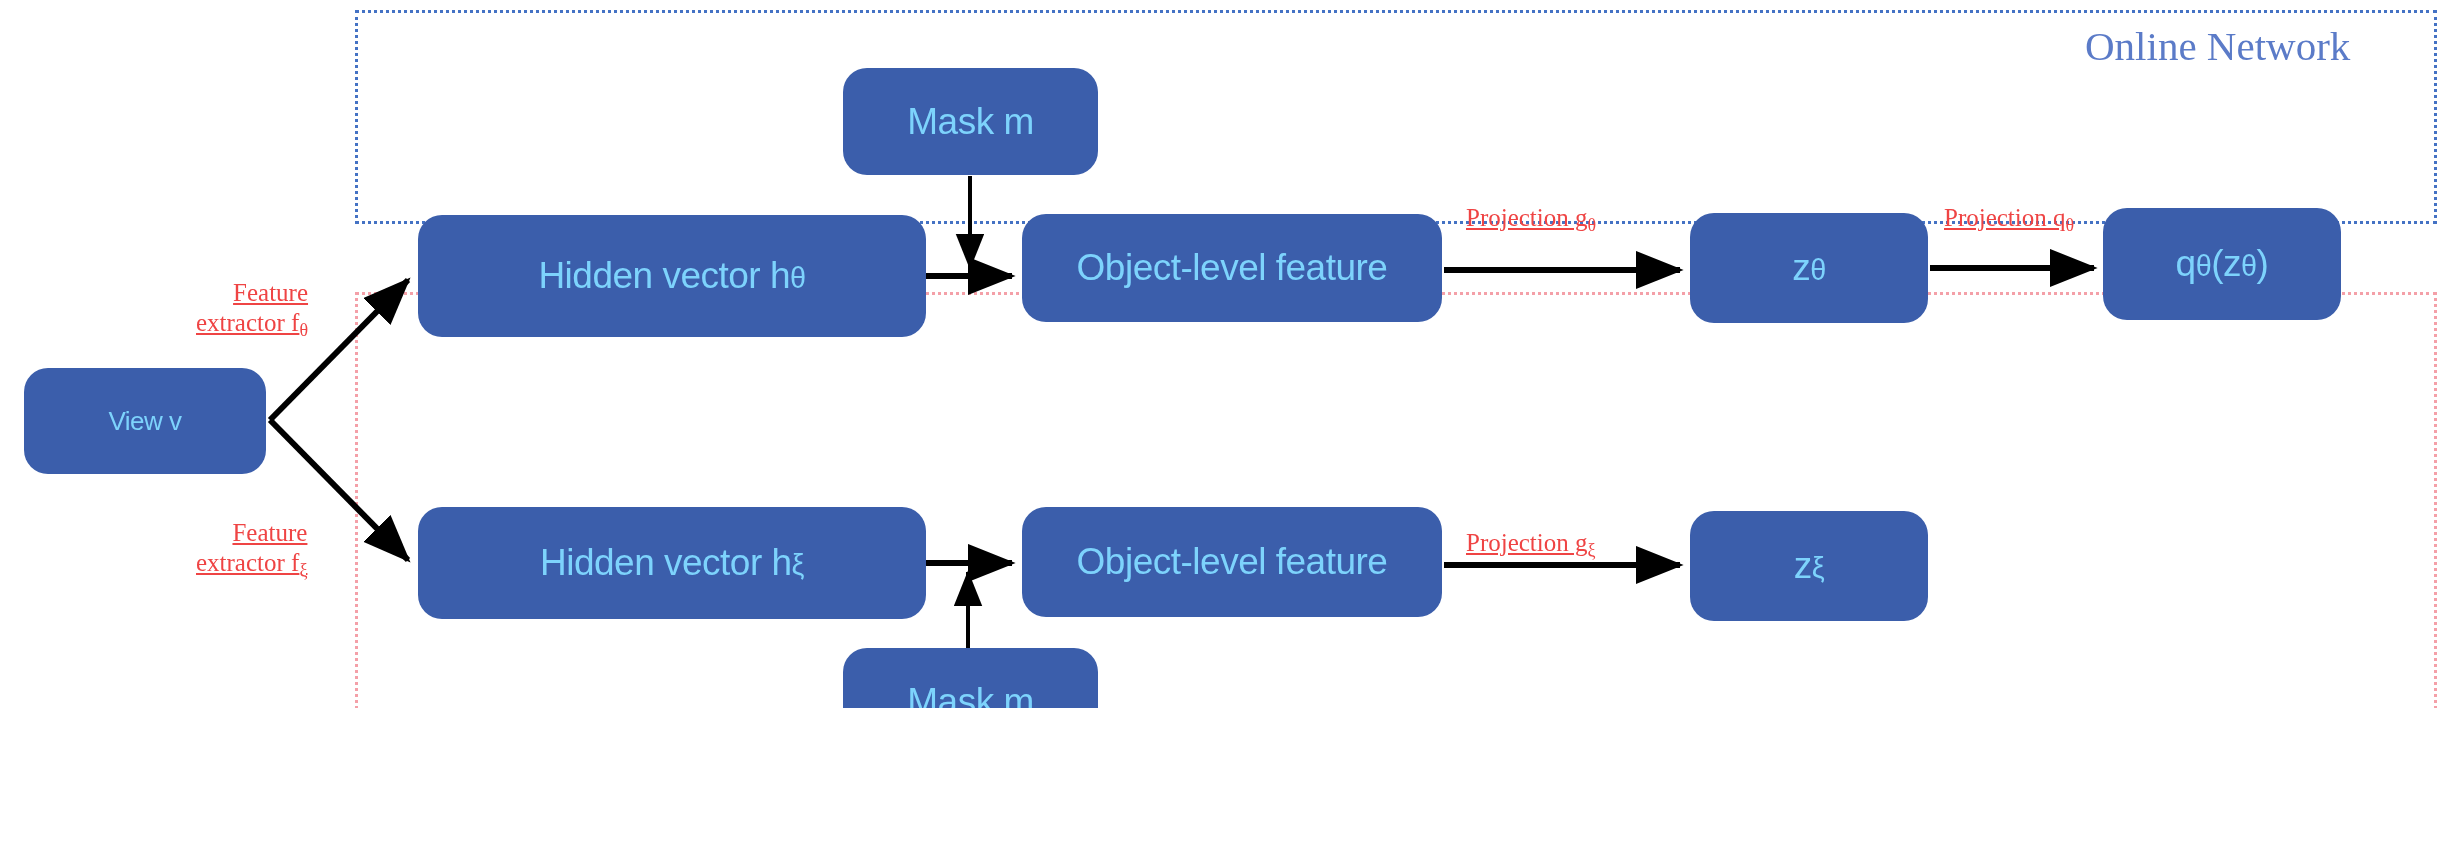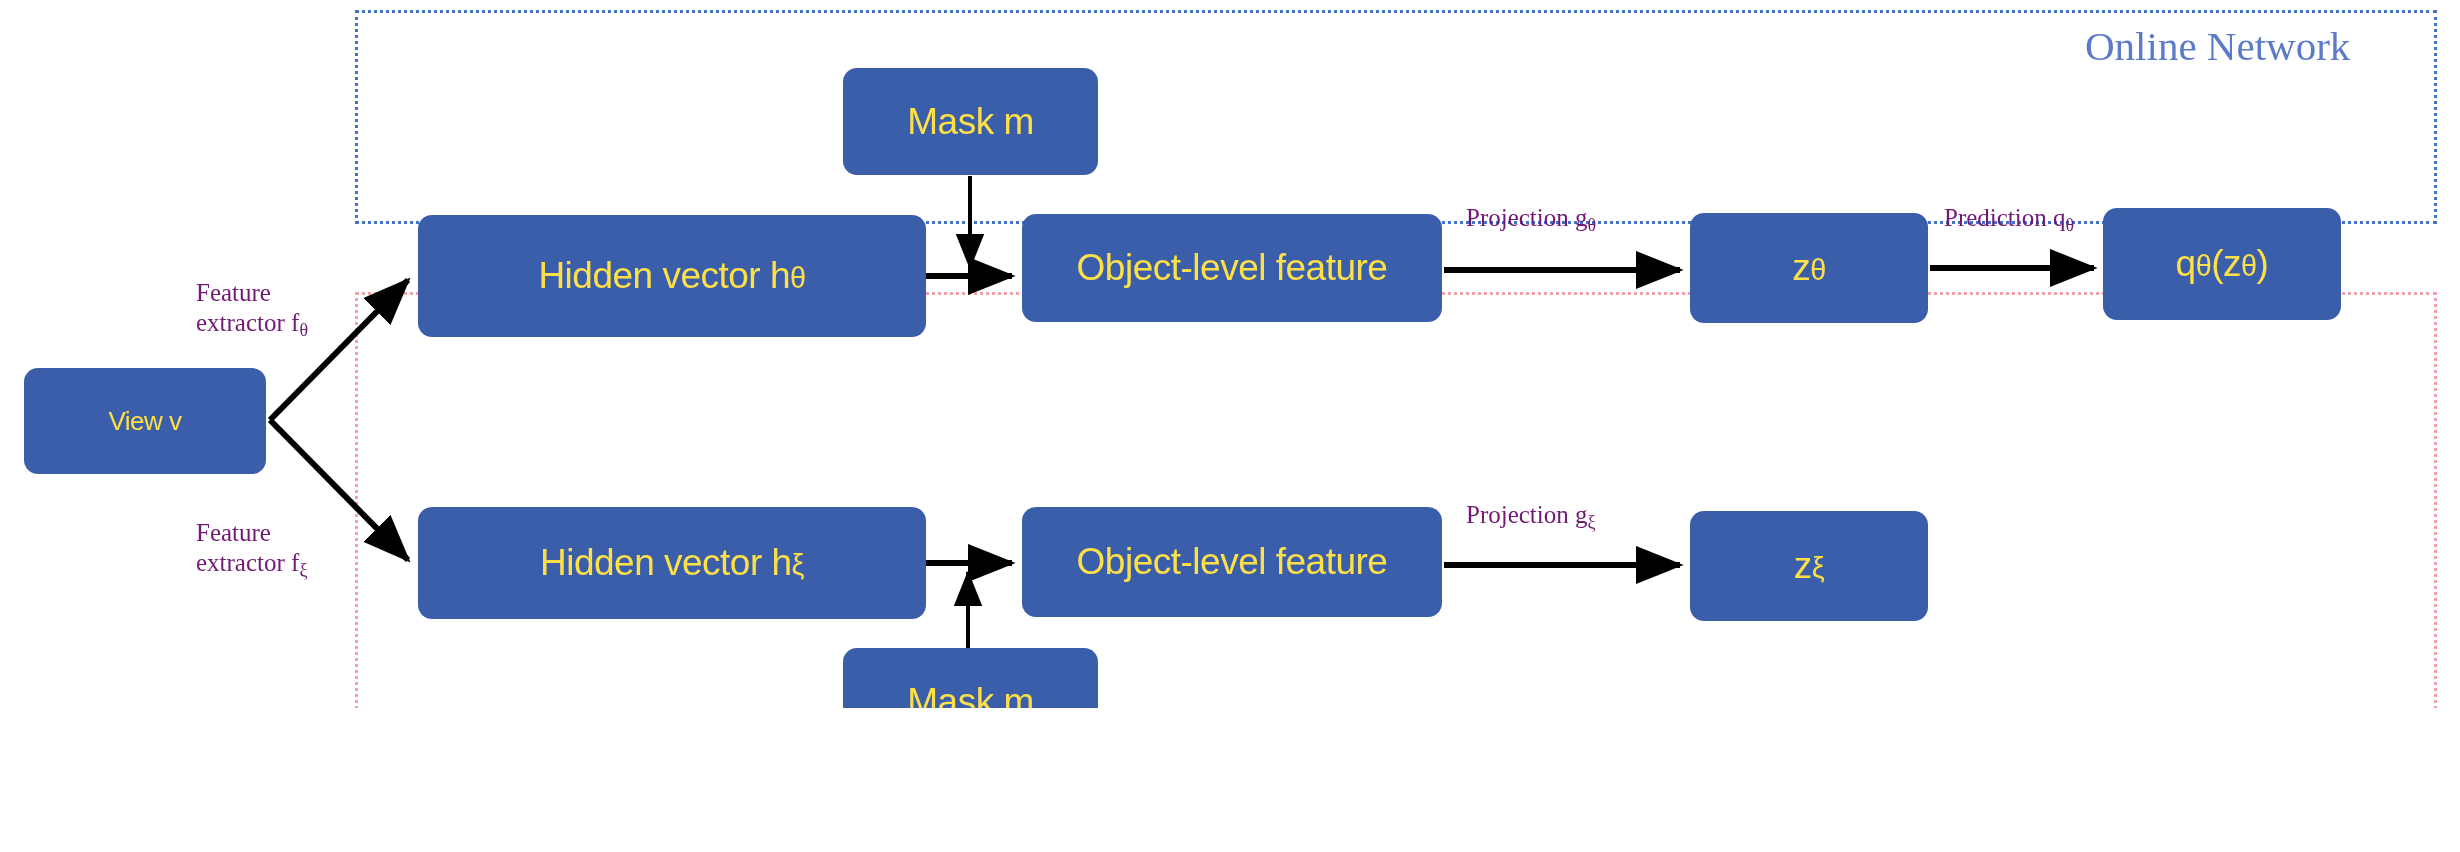--- a/index.html
+++ b/index.html
@@ -53,22 +53,22 @@
     left: 2090px;
     top: 760px;
     color: #F4929B;
   }
 
   
   .node {
     position: absolute;
     box-sizing: border-box;
     background: #3B5EAB;
-    border-radius: 14px;
-    color: #fde047;
+    border-radius: 24px;
+    color: #7dd3fc;
     display: flex;
     align-items: center;
     justify-content: center;
     text-align: left;
     font-family: "Liberation Sans", sans-serif;
     font-weight: 400;
     letter-spacing: -0.5px;
     white-space: nowrap;
   }
   .node .sub {
@@ -90,34 +90,35 @@
   #node-mask-bot    { left: 843px;  top: 648px; width: 255px; height: 107px; font-size: 37px; }
   #node-objfeat-bot { left: 1022px; top: 507px; width: 420px; height: 110px; font-size: 37px; }
   #node-zxi         { left: 1690px; top: 511px; width: 238px; height: 110px; font-size: 37px; }
 
   
   .edge-label {
     position: absolute;
     font-family: "Liberation Serif", serif;
     font-size: 25px;
     line-height: 1.18;
-    color: #701a75;
+    color: #ef4444;
     white-space: nowrap;
-    text-align: left;
+    text-align: right;
+    text-decoration: underline;
   }
   .edge-label .sub {
     font-size: 0.72em;
     position: relative;
     top: 5px;
   }
   #lbl-fextract-theta { left: 196px;  top: 278px; }
   #lbl-fextract-xi    { left: 196px;  top: 518px; }
   #lbl-proj-theta     { left: 1466px; top: 203px; }
   #lbl-pred-theta     { left: 1944px; top: 203px; }
-  #lbl-proj-xi        { left: 1466px; top: 500px; }
+  #lbl-proj-xi        { left: 1466px; top: 528px; }
 
   
   #arrows {
     position: absolute;
     left: 0;
     top: 0;
     width: 2460px;
     height: 852px;
     pointer-events: none;
   }
@@ -235,20 +236,20 @@
   <div class="edge-label" id="lbl-fextract-xi">
     <div>Feature</div>
     <div><span>extractor f</span><span class="sub">ξ</span></div>
   </div>
 
   <div class="edge-label" id="lbl-proj-theta">
     <span>Projection g</span><span class="sub">θ</span>
   </div>
 
   <div class="edge-label" id="lbl-pred-theta">
-    <span>Prediction q</span><span class="sub">θ</span>
+    <span>Projection q</span><span class="sub">θ</span>
   </div>
 
   <div class="edge-label" id="lbl-proj-xi">
     <span>Projection g</span><span class="sub">ξ</span>
   </div>
 
 </div>
 
 </body></html>

